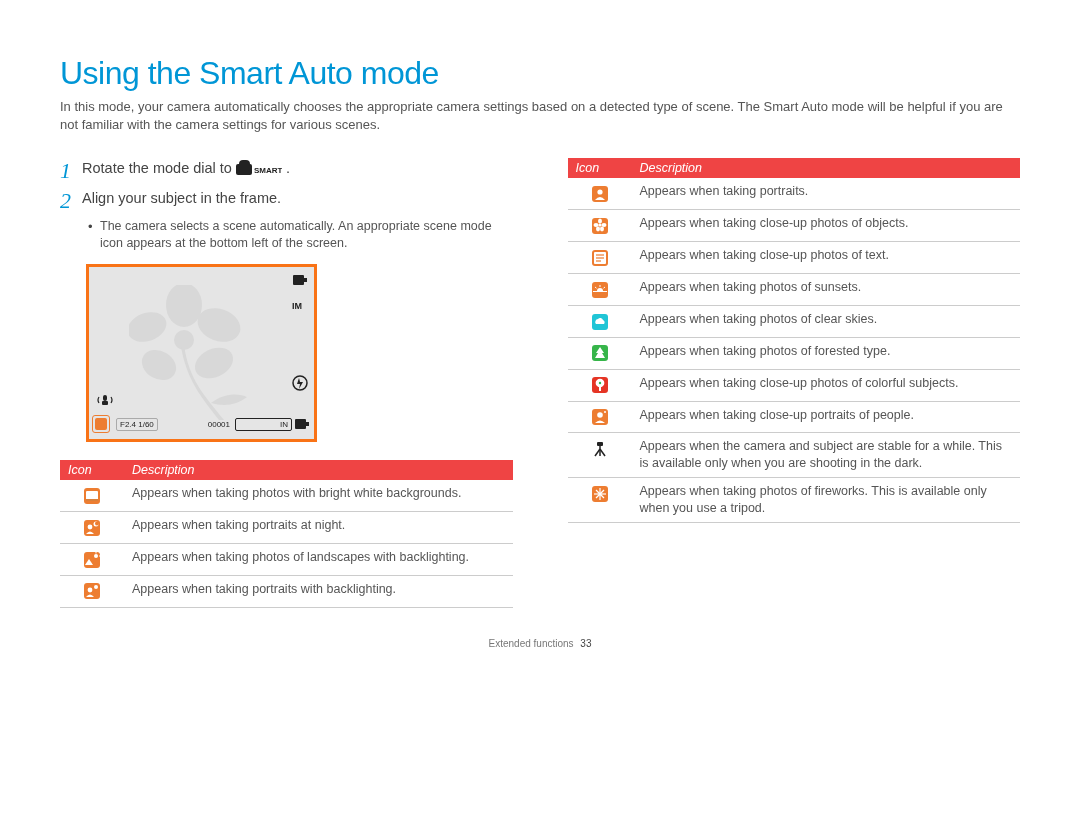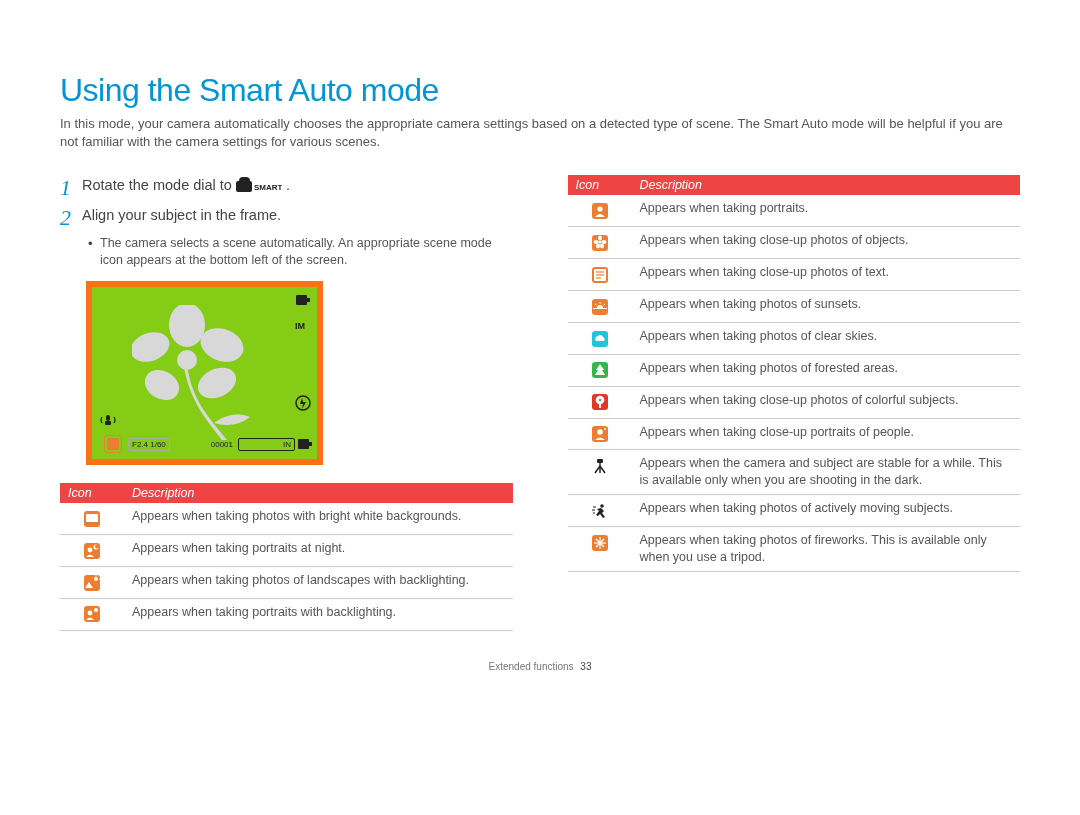--- a/index.html
+++ b/index.html
@@ -14,21 +14,21 @@
   .page {
     padding: 55px 60px 20px 60px;
     box-sizing: border-box;
     width: 1080px;
     position: relative;
   }
   h1 {
     color: #0096d6;
     font-weight: 400;
     font-size: 32px;
-    margin: 17px 0 6px 0;
+    margin: 0 0 6px 0;
     letter-spacing: -0.5px;
   }
   .intro {
     font-size: 13px;
     color: #555;
     line-height: 1.4;
     margin-bottom: 24px;
   }
   .columns {
     display: flex;
@@ -71,38 +71,38 @@
     margin-top:4px;
     margin-bottom:12px;
   }
   .bullet-dot {
     width:12px; flex-shrink:0; font-size:13px; line-height:1.35;
   }
   .bullet-text {
     font-size:12.5px; color:#555; line-height:1.35;
   }
   .lcd {
-    border:6px solid #f97316;
+    border:3px solid #f97316;
     width:225px; height:172px;
     margin-left:26px;
     position:relative;
     margin-bottom:18px;
-    background:#84cc16;
+    background:#e5e5e5;
   }
   .lcd-inner{ position:absolute; left:0; top:0; right:0; bottom:0;}
   .flower {
     position:absolute; left:40px; top:18px;
     fill:#ddd;
   }
   .lcd-right-icons{
     position:absolute; right:6px; top:8px; display:flex; flex-direction:column; gap:14px; align-items:center;
   }
   .lcd-small{ font-size:9px; fill:#222;}
   .lcd-bottom-bar{
-    position:absolute; left:12px; right:5px; bottom:6px; height:18px;
+    position:absolute; left:3px; right:5px; bottom:6px; height:18px;
     display:flex; align-items:center;justify-content:center;
   }
   .lcd-sel{
     border:1.5px solid #ed7d31; border-radius:3px; width:16px; height:16px;
     display:flex; align-items:center; justify-content:center; margin-right:4px;
   }
   .lcd-sel-inner{ width:12px;height:12px;background:#ed7d31;border-radius:2px;}
   .lcd-readout{
     border:1px solid #aaa; border-radius:2px; font-size:8px; padding:1px 3px; color:#222; margin-left:2px;
   }
@@ -337,21 +337,21 @@
             <tr>
               <td><span class="ico ico-cyan"><svg width="16" height="16" viewBox="0 0 16 16">
                     <path d="M4 10 a3 3 0 0 1 2 -5 a3 3 0 0 1 5 1 a2.5 2.5 0 0 1 1 4 Z" fill="#fff"></path>
                   </svg></span></td>
               <td>Appears when taking photos of clear skies.</td>
             </tr>
             <tr>
               <td><span class="ico ico-green"><svg width="16" height="16" viewBox="0 0 16 16">
                     <path d="M8 2 L12 8 h-2 L13 13 H3 L6 8 H4 Z" fill="#fff"></path>
                   </svg></span></td>
-              <td>Appears when taking photos of forested areas.</td>
+              <td>Appears when taking photos of forested type.</td>
             </tr>
             <tr>
               <td><span class="ico ico-red"><svg width="16" height="16" viewBox="0 0 16 16">
                     <path d="M5 3 a4 4 0 0 1 6 0 a4 4 0 0 1 0 6 a4 4 0 0 1 -6 0 a4 4 0 0 1 0 -6" fill="#fff"></path>
                     <circle cx="8" cy="6" r="1.2" fill="#36b54a"></circle>
                     <rect x="7" y="9" width="2" height="5" fill="#fff"></rect>
                   </svg></span></td>
               <td>Appears when taking close-up photos of colorful subjects.</td>
             </tr>
             <tr>
@@ -366,34 +366,20 @@
               <td><span class="ico ico-black"><svg width="16" height="16" viewBox="0 0 16 16">
                     <g fill="#222">
                       <rect x="5" y="1" width="6" height="4" rx="1"></rect>
                       <line x1="8" y1="5" x2="8" y2="8" stroke="#222" stroke-width="1.5"></line>
                       <line x1="8" y1="8" x2="3" y2="15" stroke="#222" stroke-width="1.5"></line>
                       <line x1="8" y1="8" x2="13" y2="15" stroke="#222" stroke-width="1.5"></line>
                       <line x1="8" y1="8" x2="8" y2="15" stroke="#222" stroke-width="1.5"></line>
                     </g>
                   </svg></span></td>
               <td>Appears when the camera and subject are stable for a while. This is available only when you are shooting in the dark.</td>
-            </tr>
-            <tr>
-              <td><span class="ico ico-black"><svg width="16" height="16" viewBox="0 0 16 16">
-                    <g fill="#222">
-                      <circle cx="10" cy="3" r="1.8"></circle>
-                      <path d="M9 5 L12 8 L10 10 L13 14 L11 15 L8 11 L6 13 L4 12 L7 8 L5 6 Z"></path>
-                      <g stroke="#222" stroke-width="1">
-                        <line x1="1" y1="4" x2="4" y2="4"></line>
-                        <line x1="0" y1="7" x2="3" y2="7"></line>
-                        <line x1="1" y1="10" x2="3" y2="10"></line>
-                      </g>
-                    </g>
-                  </svg></span></td>
-              <td>Appears when taking photos of actively moving subjects.</td>
             </tr>
             <tr>
               <td><span class="ico ico-orange"><svg width="16" height="16" viewBox="0 0 16 16">
                     <g stroke="#fff" stroke-width="1.2">
                       <line x1="8" y1="8" x2="8" y2="2"></line>
                       <line x1="8" y1="8" x2="8" y2="14"></line>
                       <line x1="8" y1="8" x2="2" y2="8"></line>
                       <line x1="8" y1="8" x2="14" y2="8"></line>
                       <line x1="8" y1="8" x2="4" y2="4"></line>
                       <line x1="8" y1="8" x2="12" y2="4"></line>

